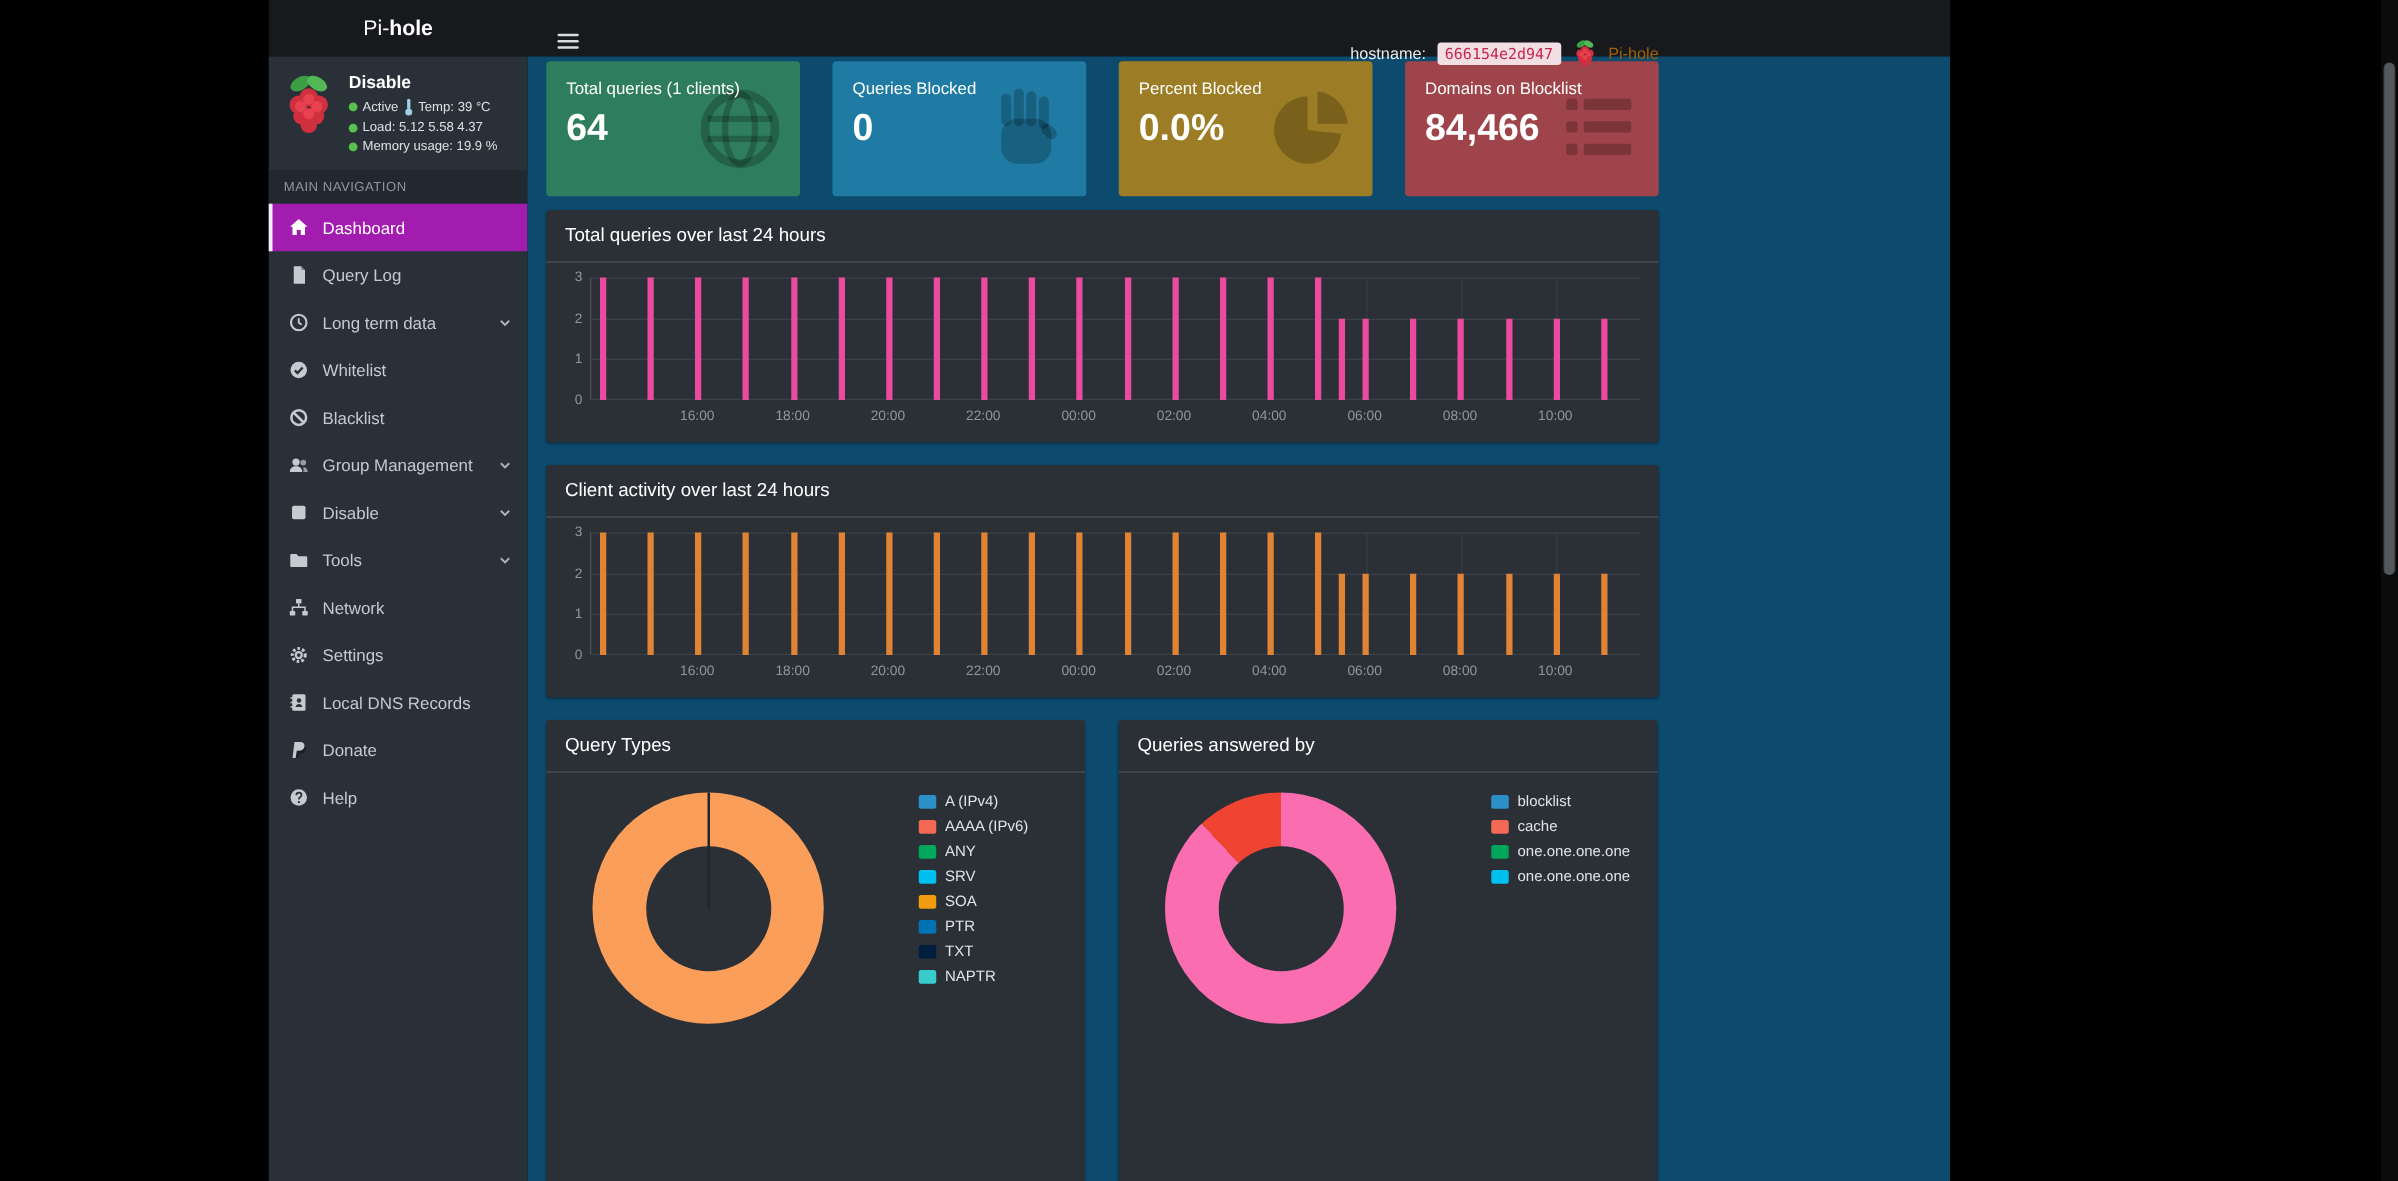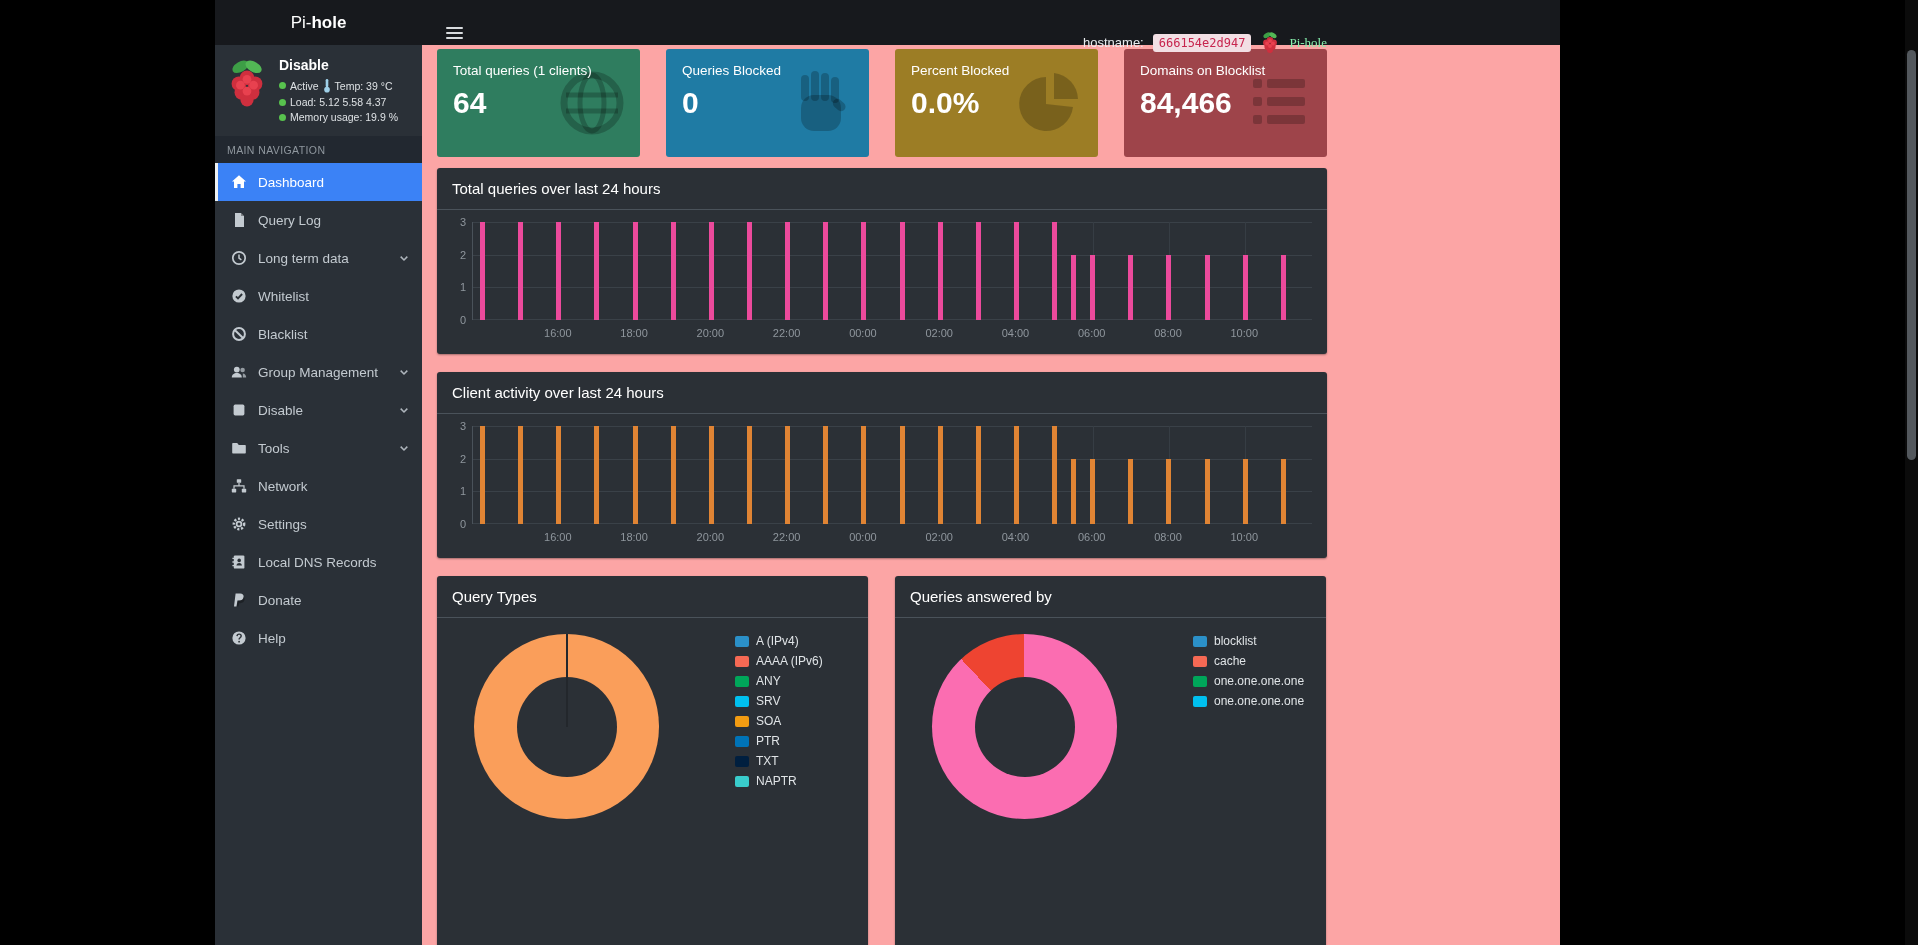--- a/index.html
+++ b/index.html
@@ -10,43 +10,43 @@
   
   .main-header { position:absolute; top:0; left:0; width:100%; height:45px; background:#17191d; display:flex; z-index:5; }
   .logo { width:207px; display:flex; align-items:center; justify-content:center; color:#fff; font-size:17px; cursor:pointer; }
   .logo .thin { font-weight:400; }
   .logo b { font-weight:700; }
   .navbar { flex:1; position:relative; display:flex; align-items:center;margin-top:20px; }
   .hamburger { margin-left:18px; cursor:pointer; padding:6px; }
   .hamburger span { display:block; width:17px; height:2px; background:#d8dbde; margin:3px 0; border-radius:1px; }
   .navbar-right { position:absolute; right:233px; top:0; height:45px; display:flex; align-items:center; gap:9px; color:#e8ebee; font-size:13px; }
   .hostname-badge { font-family:"DejaVu Sans Mono", monospace; font-size:12px; color:#c7254e; background:#f2dfe4; padding:2px 6px; border-radius:3px; }
-  .brand-right { color:#86efac; font-size:13px;font-family:Liberation Serif, serif; }
+  .brand-right { color:#a16207; font-size:13px; }
 
   
   .sidebar { position:absolute; top:45px; left:0; bottom:0; width:207px; background:#2a3037; }
   .status-box { display:flex; gap:10px; padding:12px 8px 10px 10px; }
   .rasp-logo { width:44px; height:52px; flex:none; }
   .status-title { font-size:14px; font-weight:bold; color:#fff; margin-bottom:5px; }
   .status-list { list-style:none; }
   .status-list li { font-size:10.5px; color:#dde1e4; display:flex; align-items:center; gap:4px; margin-bottom:3px; white-space:nowrap; }
   .dot { width:7px; height:7px; border-radius:50%; background:#58c24e; flex:none; }
   .thermo { width:8px; height:15px; flex:none; }
   .nav-label { padding:8px 12px 7px; font-size:10.5px; letter-spacing:.4px; color:#8f979e; background:#222830; }
   .menu { list-style:none; }
   .menu-item { display:flex; align-items:center; gap:11px; padding:11px 13px; font-size:13.5px; color:#c3cad0;
                border-left:3px solid transparent; cursor:pointer; position:relative; }
-  .menu-item.active { background:#3b82f6; color:#fff; border-left-color:#eef1f3; }
+  .menu-item.active { background:#a21caf; color:#fff; border-left-color:#eef1f3; }
   .micon { width:16px; height:16px; flex:none; display:inline-flex; }
   .micon svg { width:16px; height:16px; }
   .chev { position:absolute; right:11px; width:14px; height:14px; color:#aeb5bc; }
   .chev svg { width:14px; height:14px; }
 
   
-  .content { position:absolute; top:45px; left:207px; right:0; bottom:0; background:#fca5a5; padding:4px 0 0 15px; overflow:hidden; }
+  .content { position:absolute; top:45px; left:207px; right:0; bottom:0; background:#0c4a6e; padding:4px 0 0 15px; overflow:hidden; }
 
   .cards-row { display:flex; gap:26px; width:890px; margin-bottom:11px; }
   .card { flex:1; height:108px; border-radius:3px; position:relative; color:#fff; padding:14px 16px; overflow:hidden; }
   .card-title { font-size:13.5px; margin-bottom:8px; position:relative; z-index:2; }
   .card-value { font-size:30px; font-weight:bold; position:relative; z-index:2; }
   .card-icon { position:absolute; right:8px; top:14px; width:80px; height:80px; z-index:1; }
 
   .panel { width:890px; background:#2b3036; border-radius:3px; margin-bottom:18px; box-shadow:0 1px 2px rgba(0,0,0,.35); }
   .panel-header { padding:12px 15px; font-size:15px; color:#fff; border-bottom:1px solid #4a525a; }
   .panel-body { padding:12px 15px 10px; }

